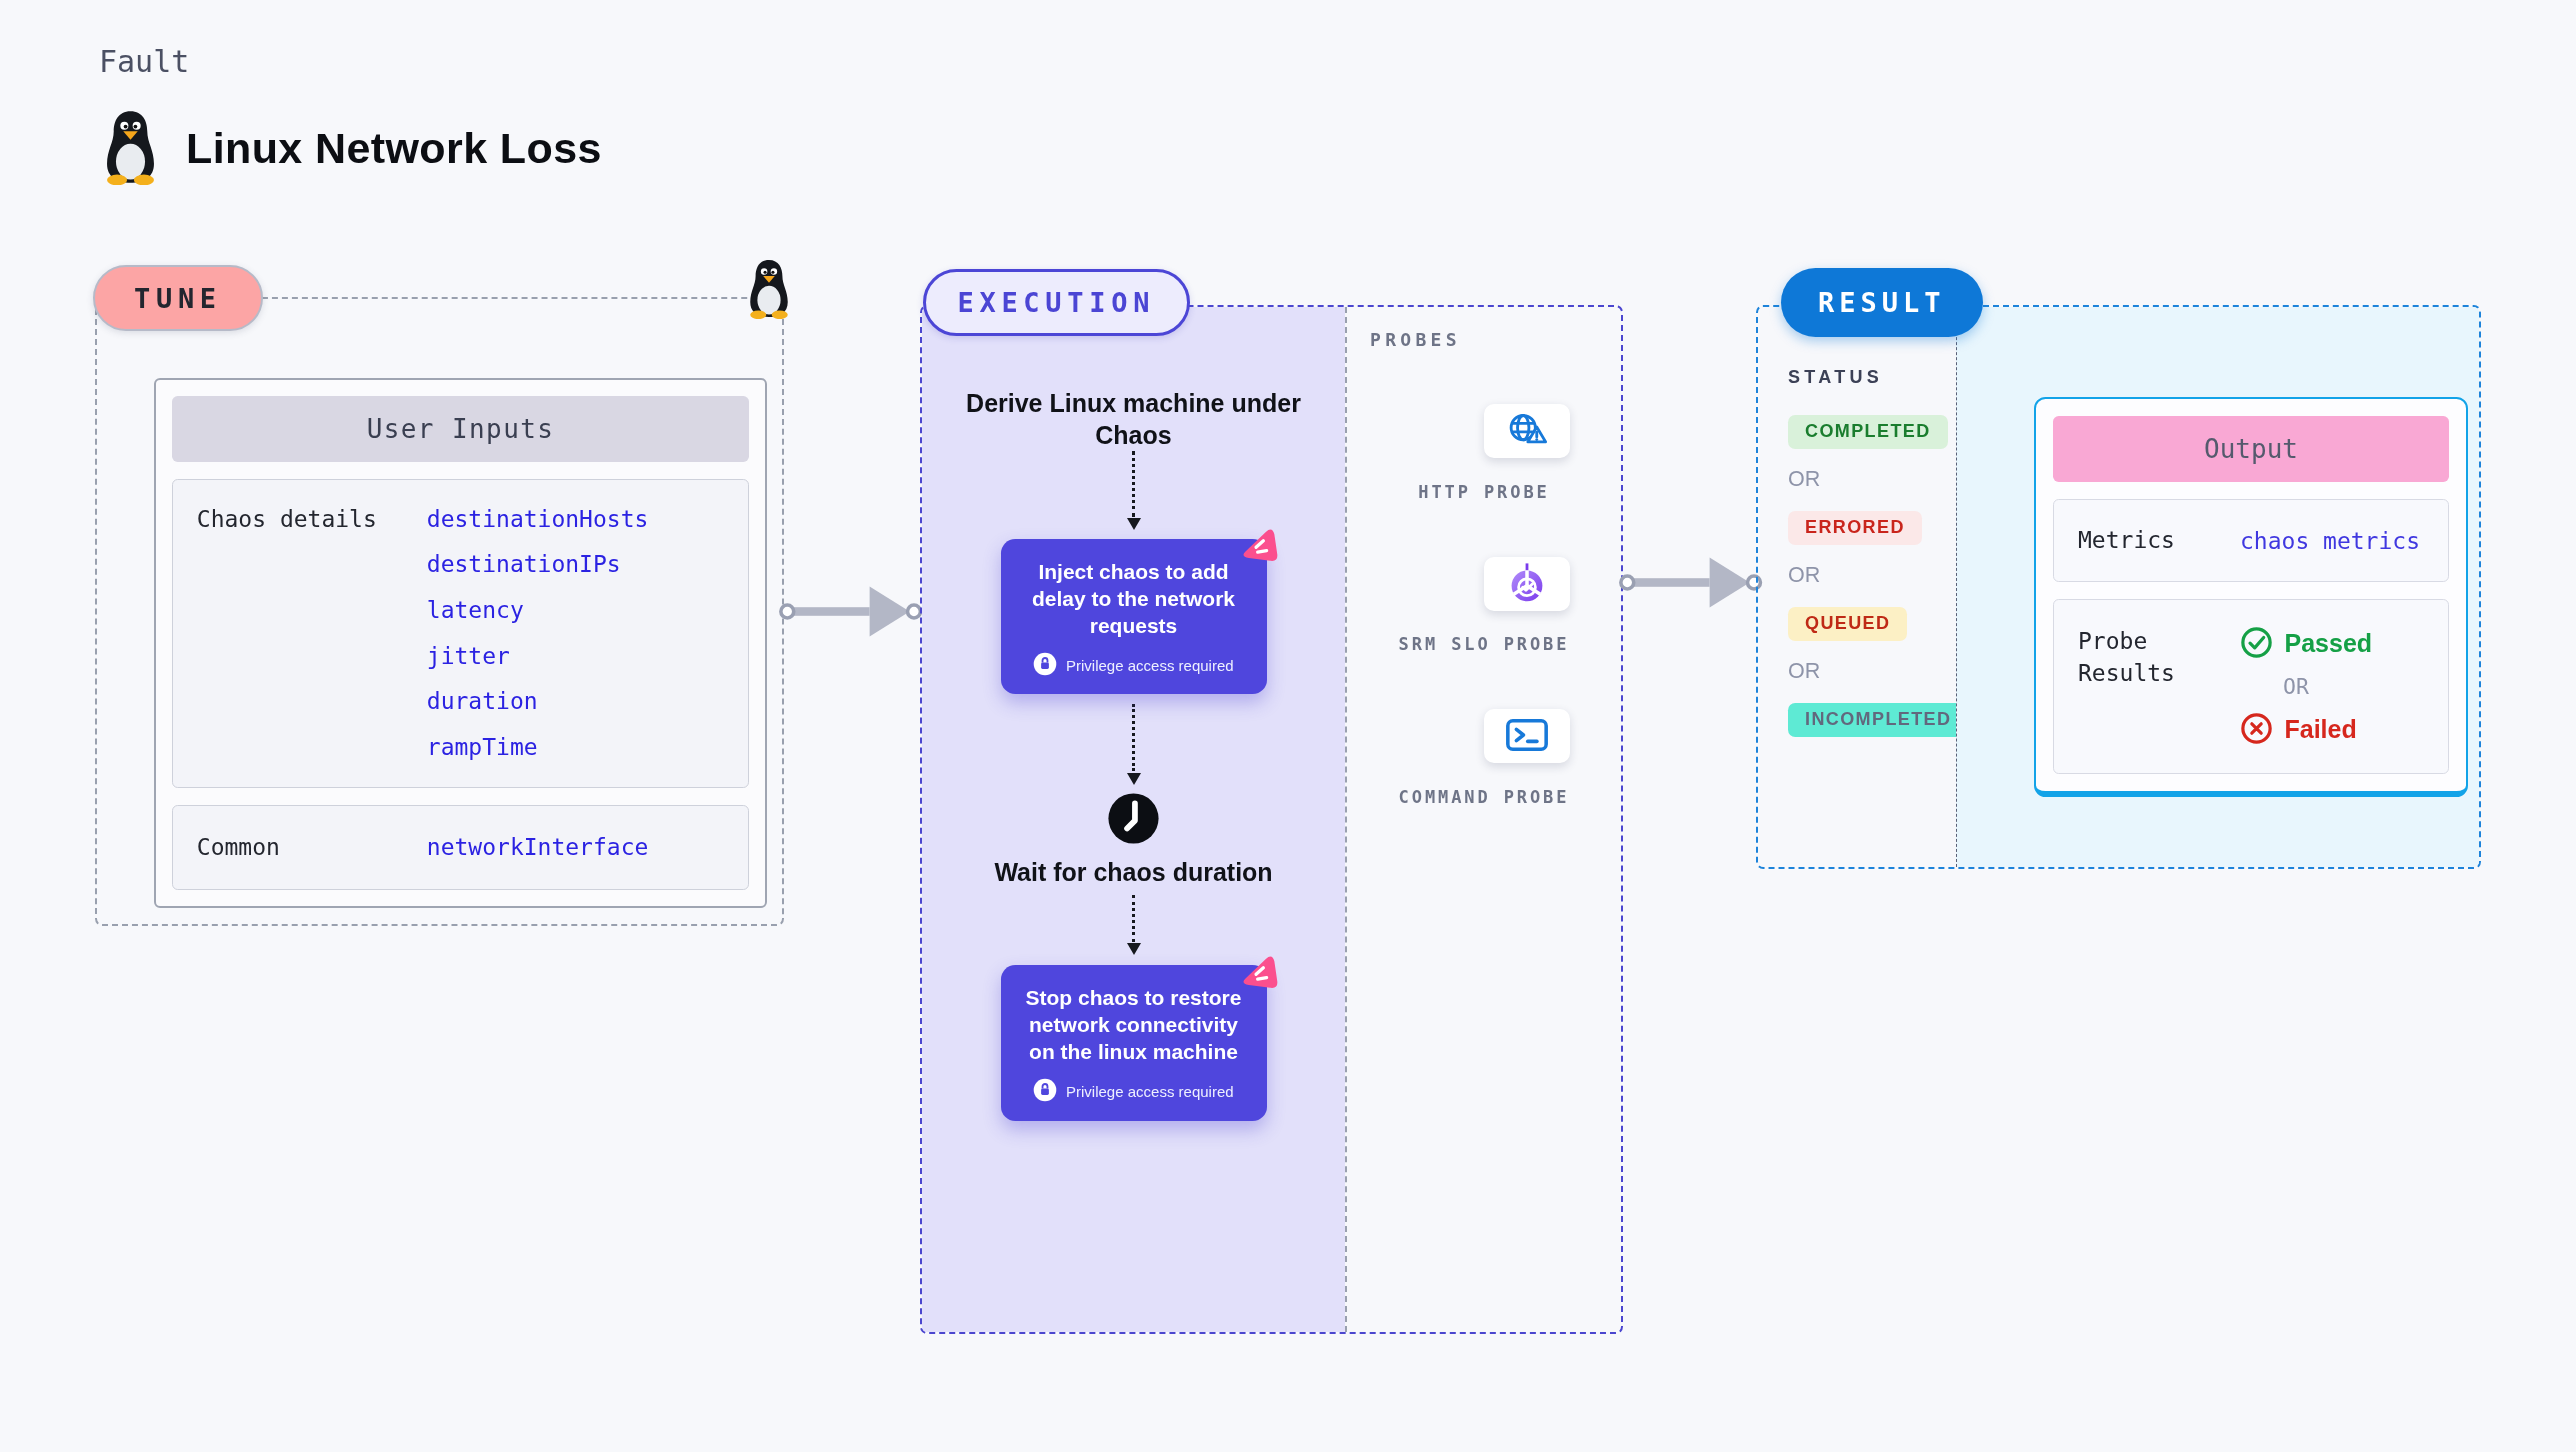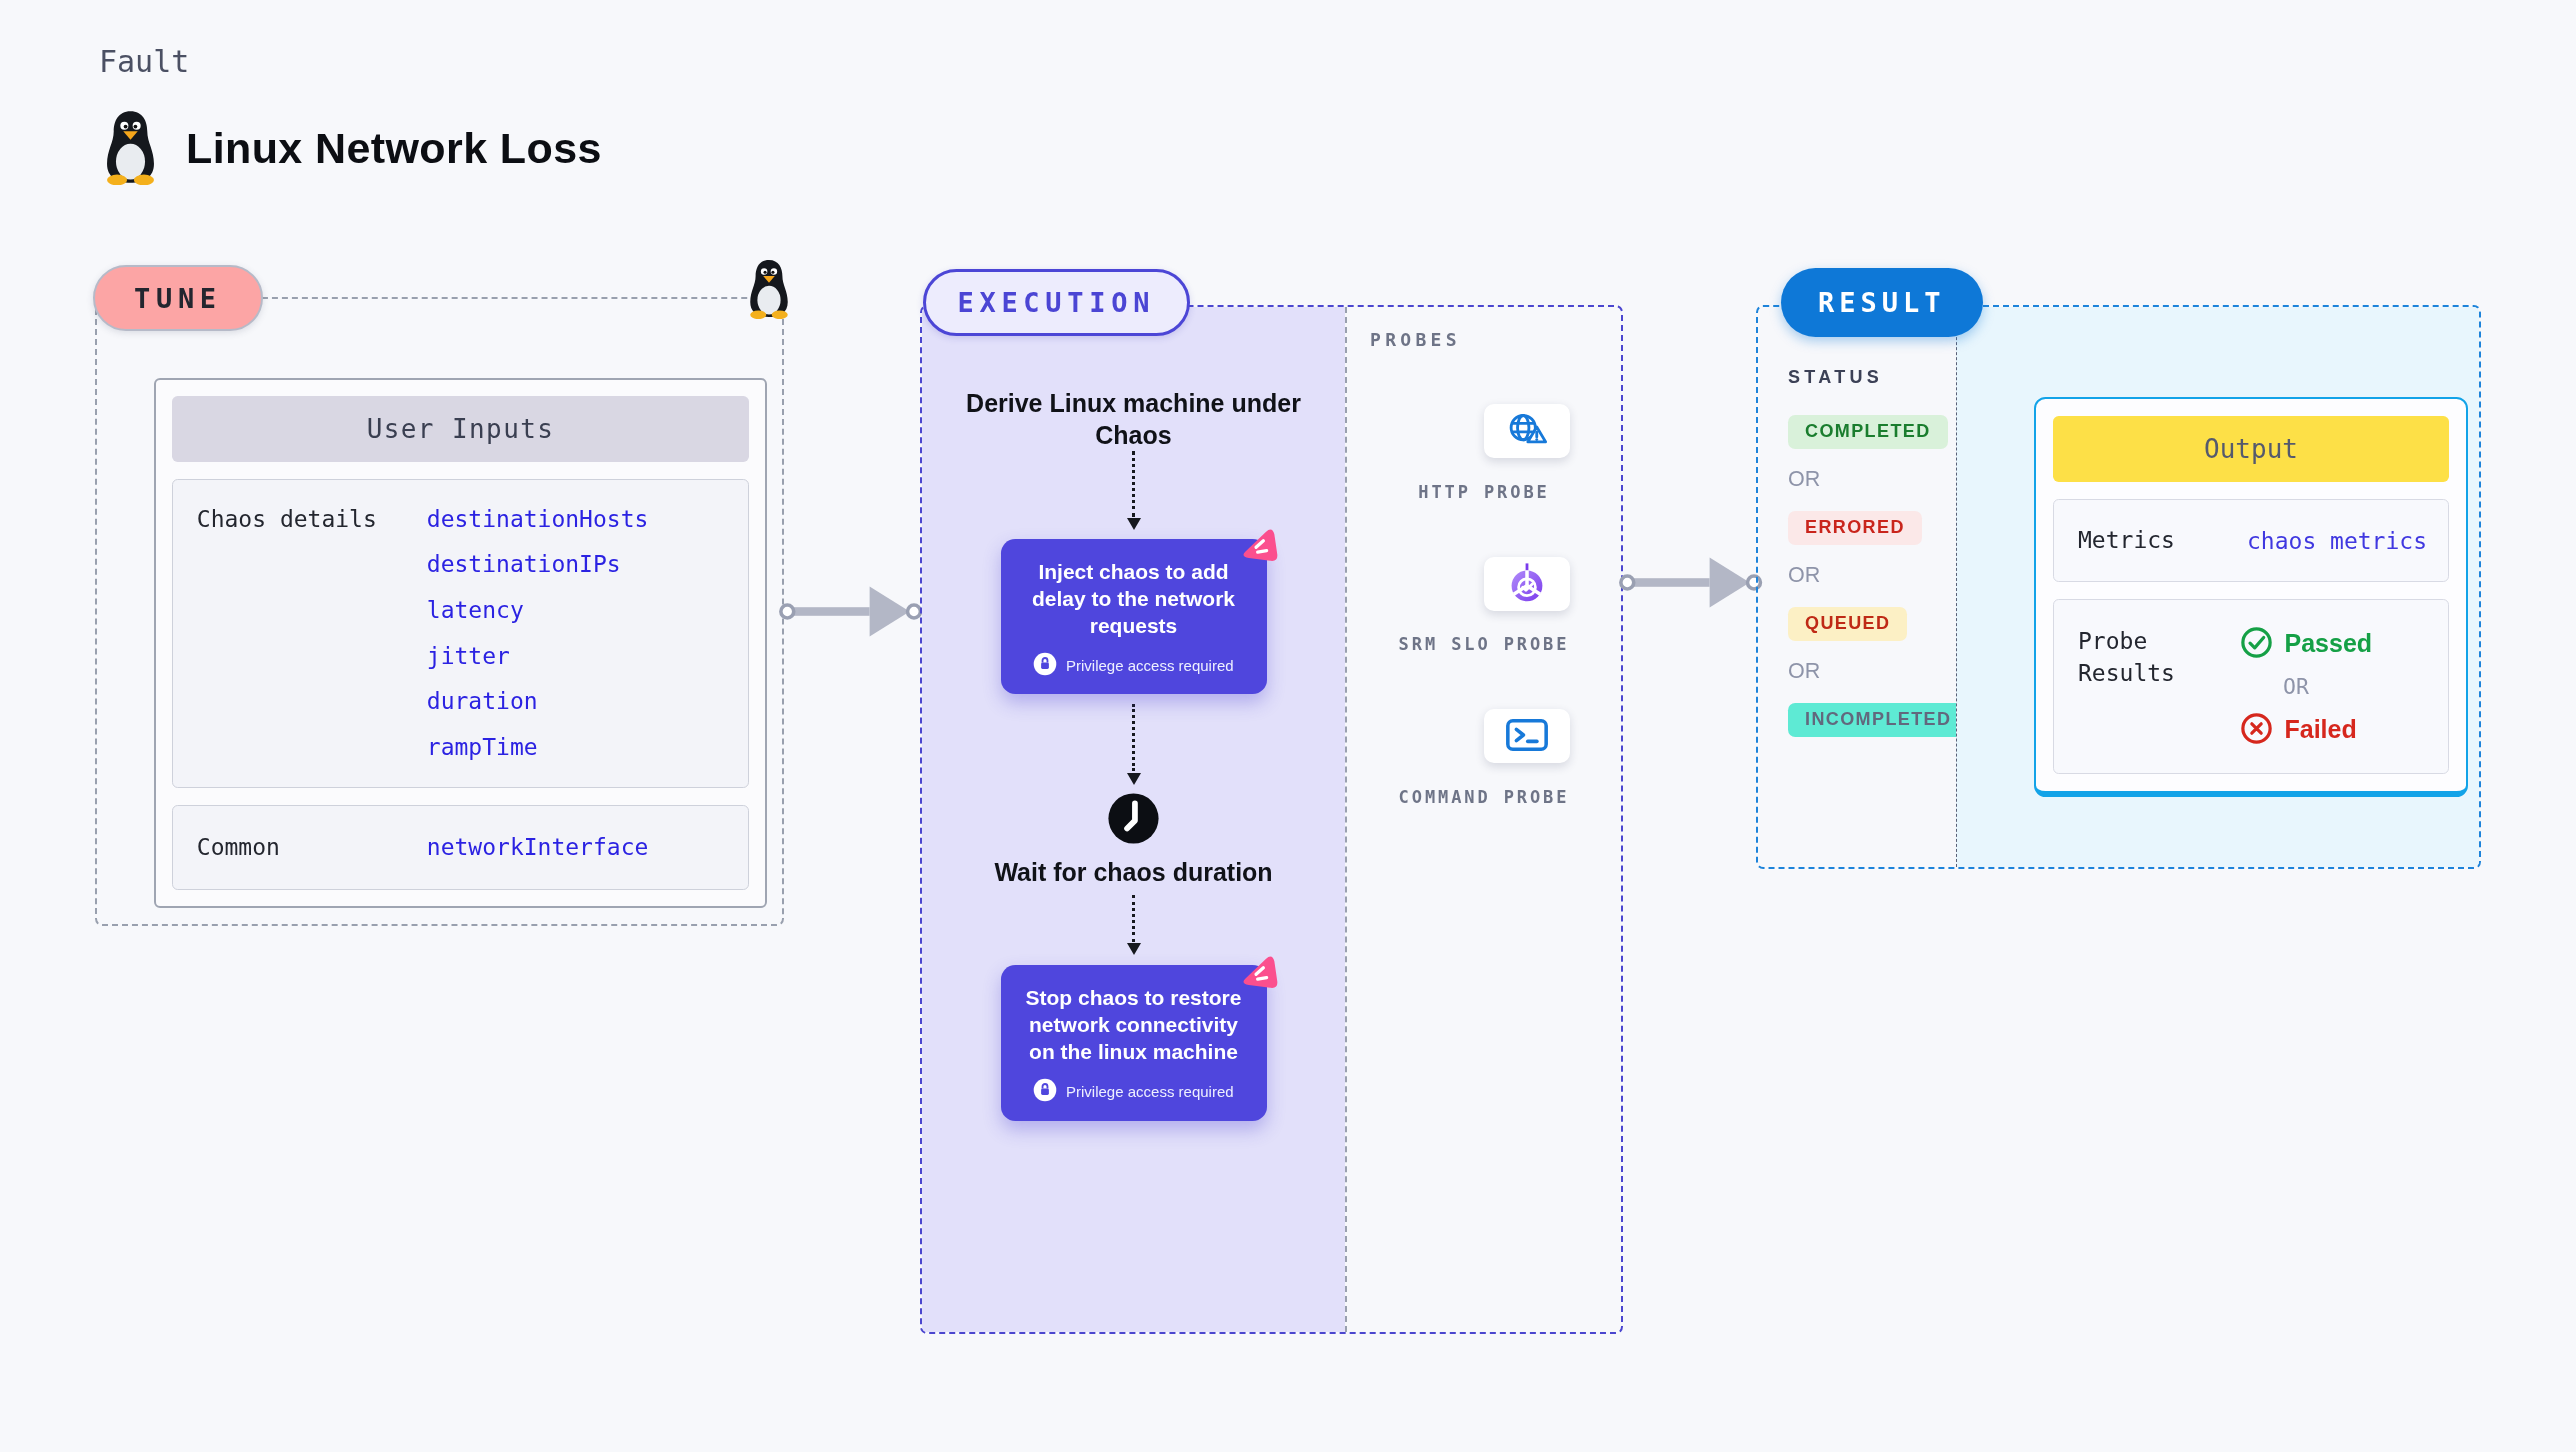--- a/index.html
+++ b/index.html
@@ -90,24 +90,24 @@
             font-size:18px;font-weight:bold;letter-spacing:1.4px;margin-bottom:18.6px;}
   .badge-completed{background:#d9f1da;color:#1a7d2e;}
   .badge-errored{background:#fbe8e8;color:#c9251c;}
   .badge-queued{background:#fcf0c5;color:#bf2a16;}
   .badge-incompleted{background:#5eead4;color:#62687d;}
   .or-sep{font-size:21.5px;color:#8e94a9;margin-bottom:18.6px;}
   .result-inner{flex:1;background:#e8f6fd;border-left:1.4px dashed #5a6177;position:relative;}
   .output-card{position:absolute;left:77px;top:90px;width:434px;background:#fdfdff;
             border:2.9px solid #12a3e8;border-bottom-width:6.4px;border-radius:11.5px;padding:17px;
             display:flex;flex-direction:column;gap:17px;}
-  .output-header{height:66px;background:#fde047;border-radius:5.7px;display:flex;align-items:center;
+  .output-header{height:66px;background:#f9a8d4;border-radius:5.7px;display:flex;align-items:center;
             justify-content:center;font-family:"DejaVu Sans Mono",monospace;font-size:26px;color:#555a6d;}
   .output-row{background:#f8f9fd;border:1.4px solid #d8dae4;border-radius:5.7px;display:flex;}
-  .output-row.metrics{height:83px;align-items:center;padding-left:24px;gap:7px;}
+  .output-row.metrics{height:83px;align-items:center;padding-left:24px;}
   .output-row.proberes{padding:26px 0 26px 24px;}
   .out-label{width:162px;font-family:"DejaVu Sans Mono",monospace;font-size:23px;color:#23262f;
             line-height:31.5px;flex-shrink:0;}
   .out-value{font-family:"DejaVu Sans Mono",monospace;font-size:23px;color:#4038e0;}
   .pr-col{display:flex;flex-direction:column;}
   .pr-line{display:flex;align-items:center;gap:11.5px;}
   .pr-passed{font-size:25px;font-weight:bold;color:#15a046;}
   .pr-failed{font-size:25px;font-weight:bold;color:#d6271d;}
   .pr-or{font-size:21.5px;color:#8e94a9;font-family:"DejaVu Sans Mono",monospace;margin:13px 0 13px 43px;}
 </style>

